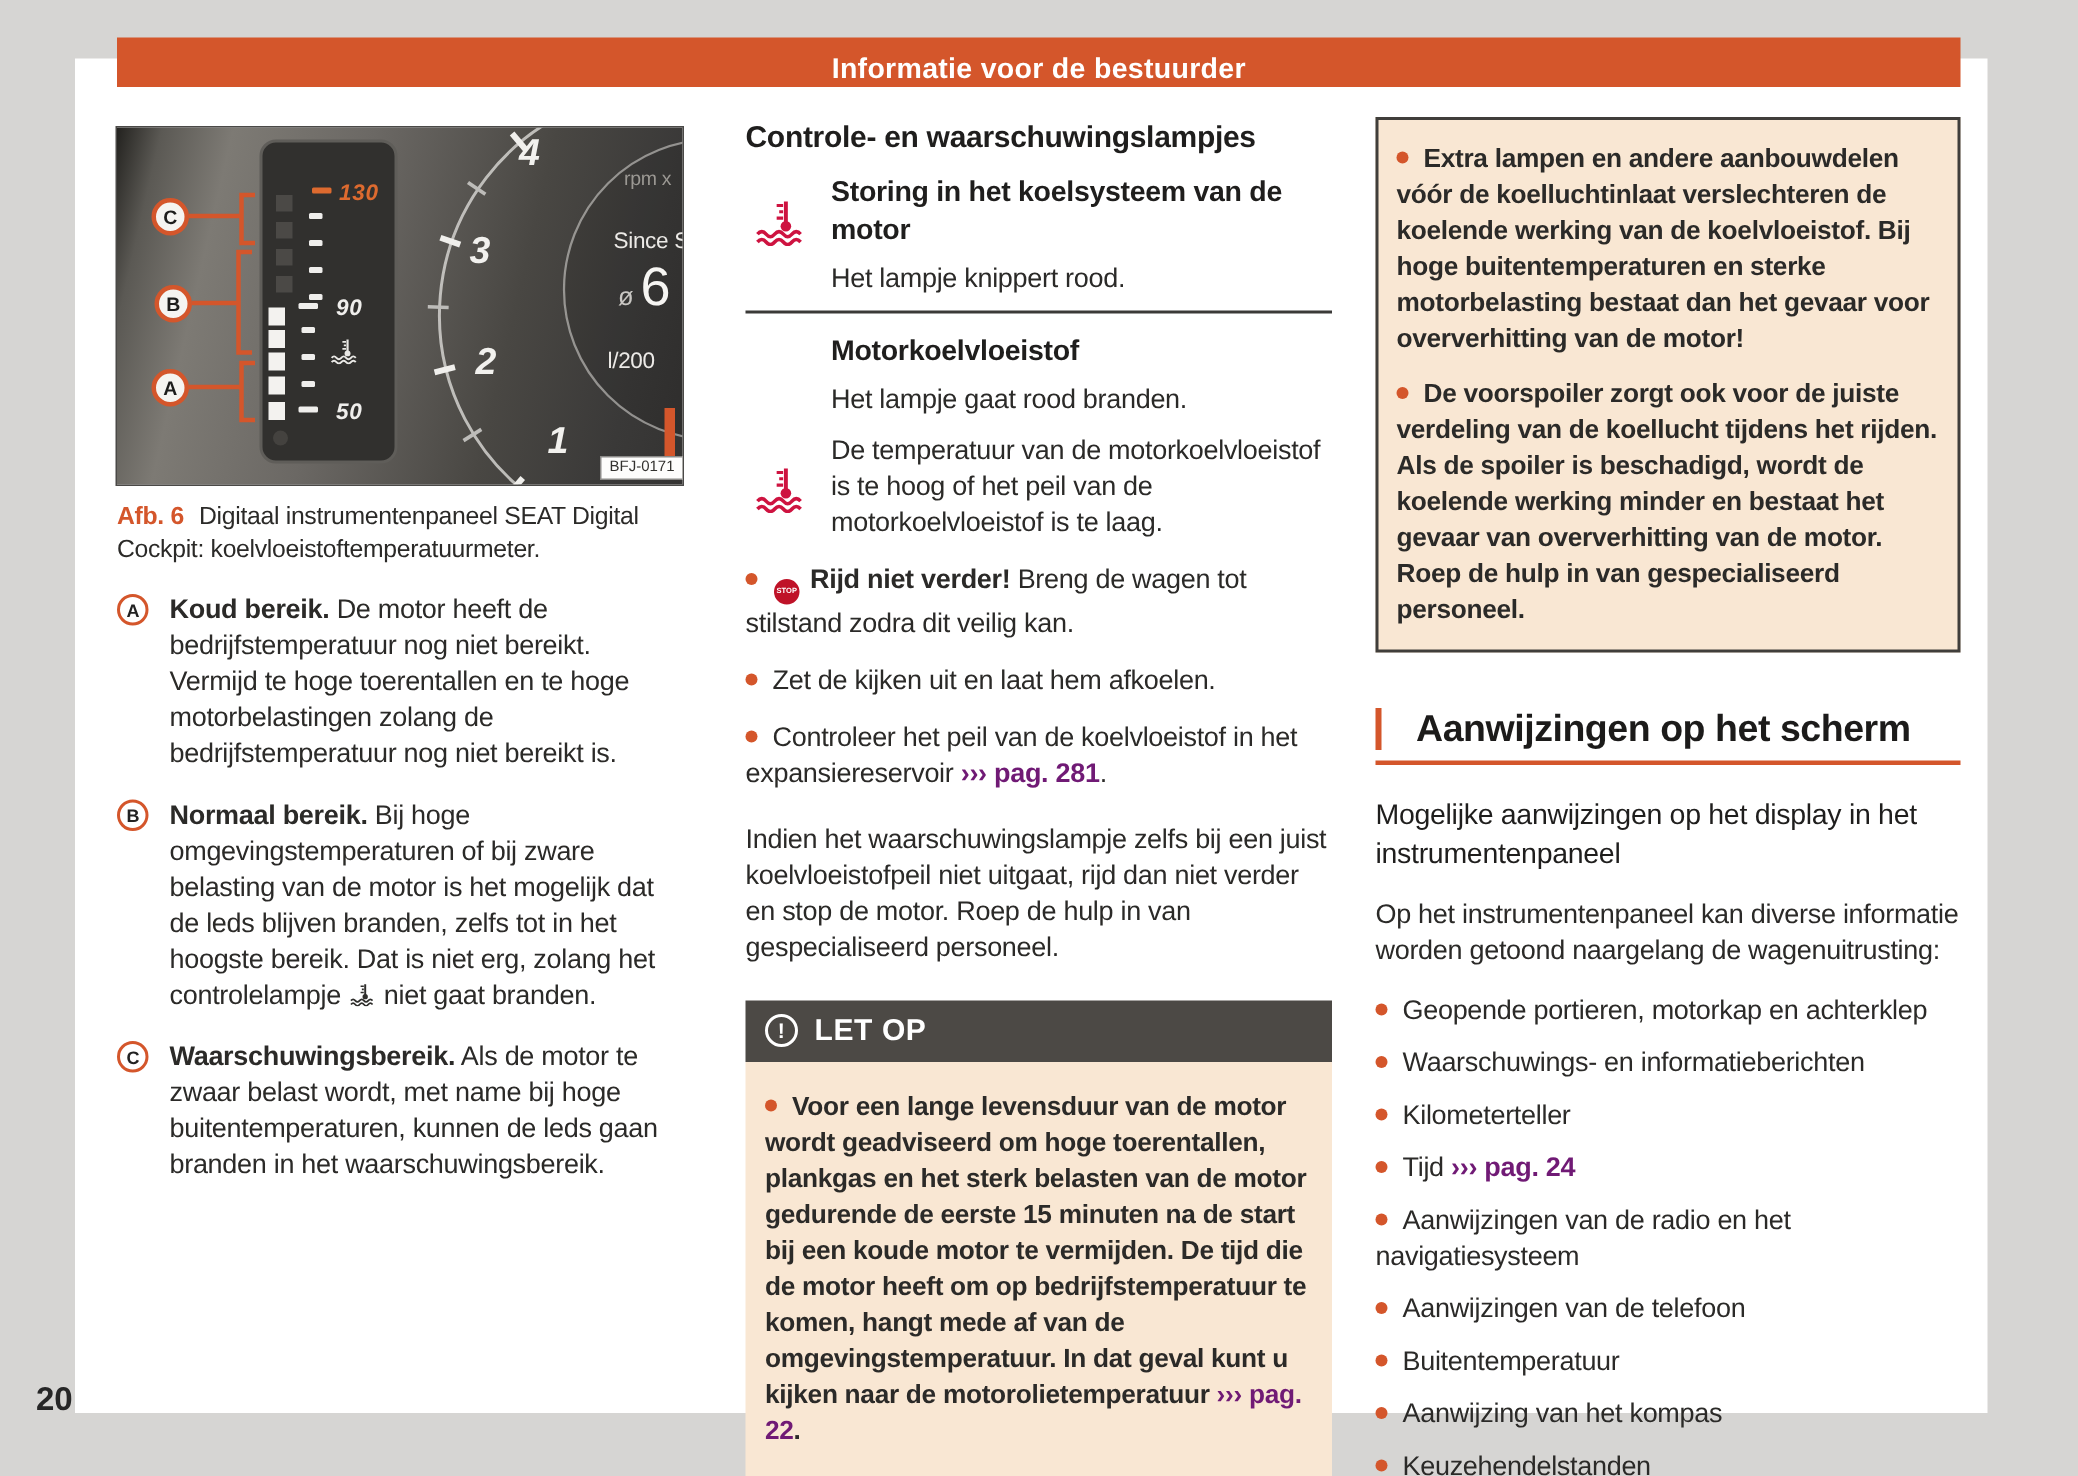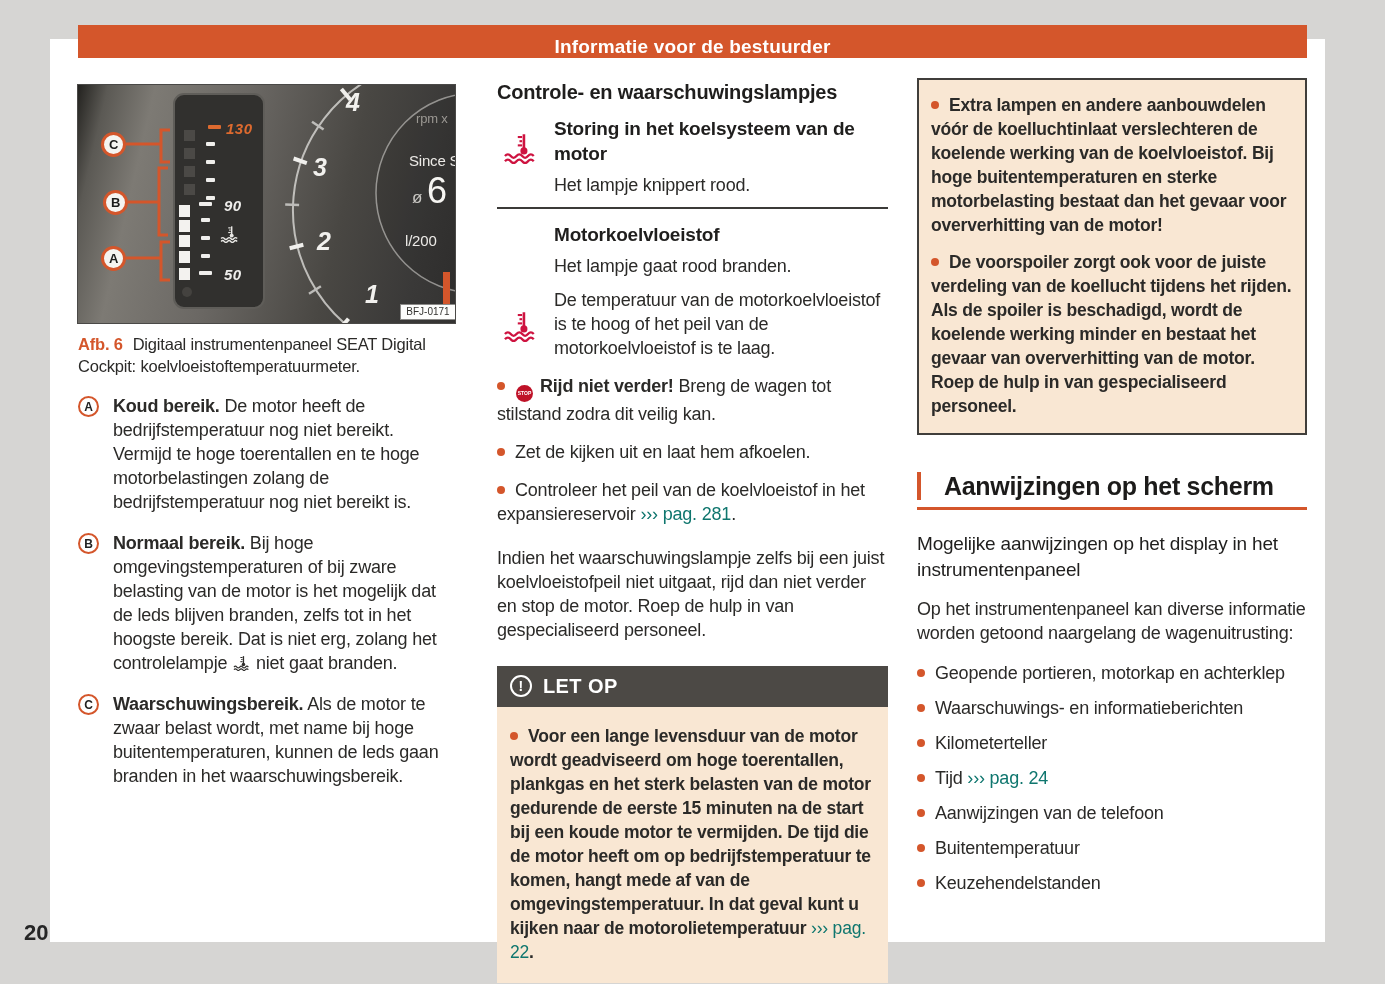--- a/index.html
+++ b/index.html
@@ -88,21 +88,21 @@
   .lamp-row p{margin:0 0 10px;}
   .separator{border:none;border-top:2px solid #3b3a38;margin:3px 0 13px;}
 
   .dot{display:inline-block;width:8px;height:8px;border-radius:50%;background:#d4562b;margin-right:10px;vertical-align:2px;}
   .bullet{margin:14px 0;}
   .stop-badge{
     display:inline-flex;width:17px;height:17px;border-radius:50%;background:#bf1228;
     color:#fff;font-size:5px;font-weight:700;align-items:center;justify-content:center;
     vertical-align:-3px;margin:0 7px 0 1px;letter-spacing:0;
   }
-  .pagref{color:#0f766e;font-weight:400;}
+  .pagref{color:#701a75;font-weight:700;}
   .mid-para{margin-top:20px;}
 
   .letop{margin-top:24px;}
   .letop-head{
     height:41px;background:#4c4945;color:#fff;display:flex;align-items:center;
     padding-left:13px;font-size:20px;font-weight:700;letter-spacing:.4px;
   }
   .excl-icon{
     width:22px;height:22px;border:2px solid #fff;border-radius:50%;box-sizing:border-box;
     display:inline-flex;align-items:center;justify-content:center;
@@ -295,17 +295,19 @@
 
   <h3 class="sub-head">Mogelijke aanwijzingen op het display in het instrumentenpaneel</h3>
 
   <p class="intro">Op het instrumentenpaneel kan diverse informatie worden getoond naargelang de wagenuitrusting:</p>
 
   <div class="rlist">
     <p class="bullet"><span class="dot"></span><span>Geopende portieren, motorkap en achterklep</span></p>
     <p class="bullet"><span class="dot"></span><span>Waarschuwings- en informatieberichten</span></p>
     <p class="bullet"><span class="dot"></span><span>Kilometerteller</span></p>
     <p class="bullet"><span class="dot"></span><span>Tijd </span><span class="pagref">››› pag. 24</span></p>
+    <p class="bullet"><span class="dot"></span><span>Aanwijzingen van de radio en het navigatiesysteem</span></p>
     <p class="bullet"><span class="dot"></span><span>Aanwijzingen van de telefoon</span></p>
     <p class="bullet"><span class="dot"></span><span>Buitentemperatuur</span></p>
+    <p class="bullet"><span class="dot"></span><span>Aanwijzing van het kompas</span></p>
     <p class="bullet"><span class="dot"></span><span>Keuzehendelstanden</span></p>
   </div>
 </div>
 
 </body></html>

